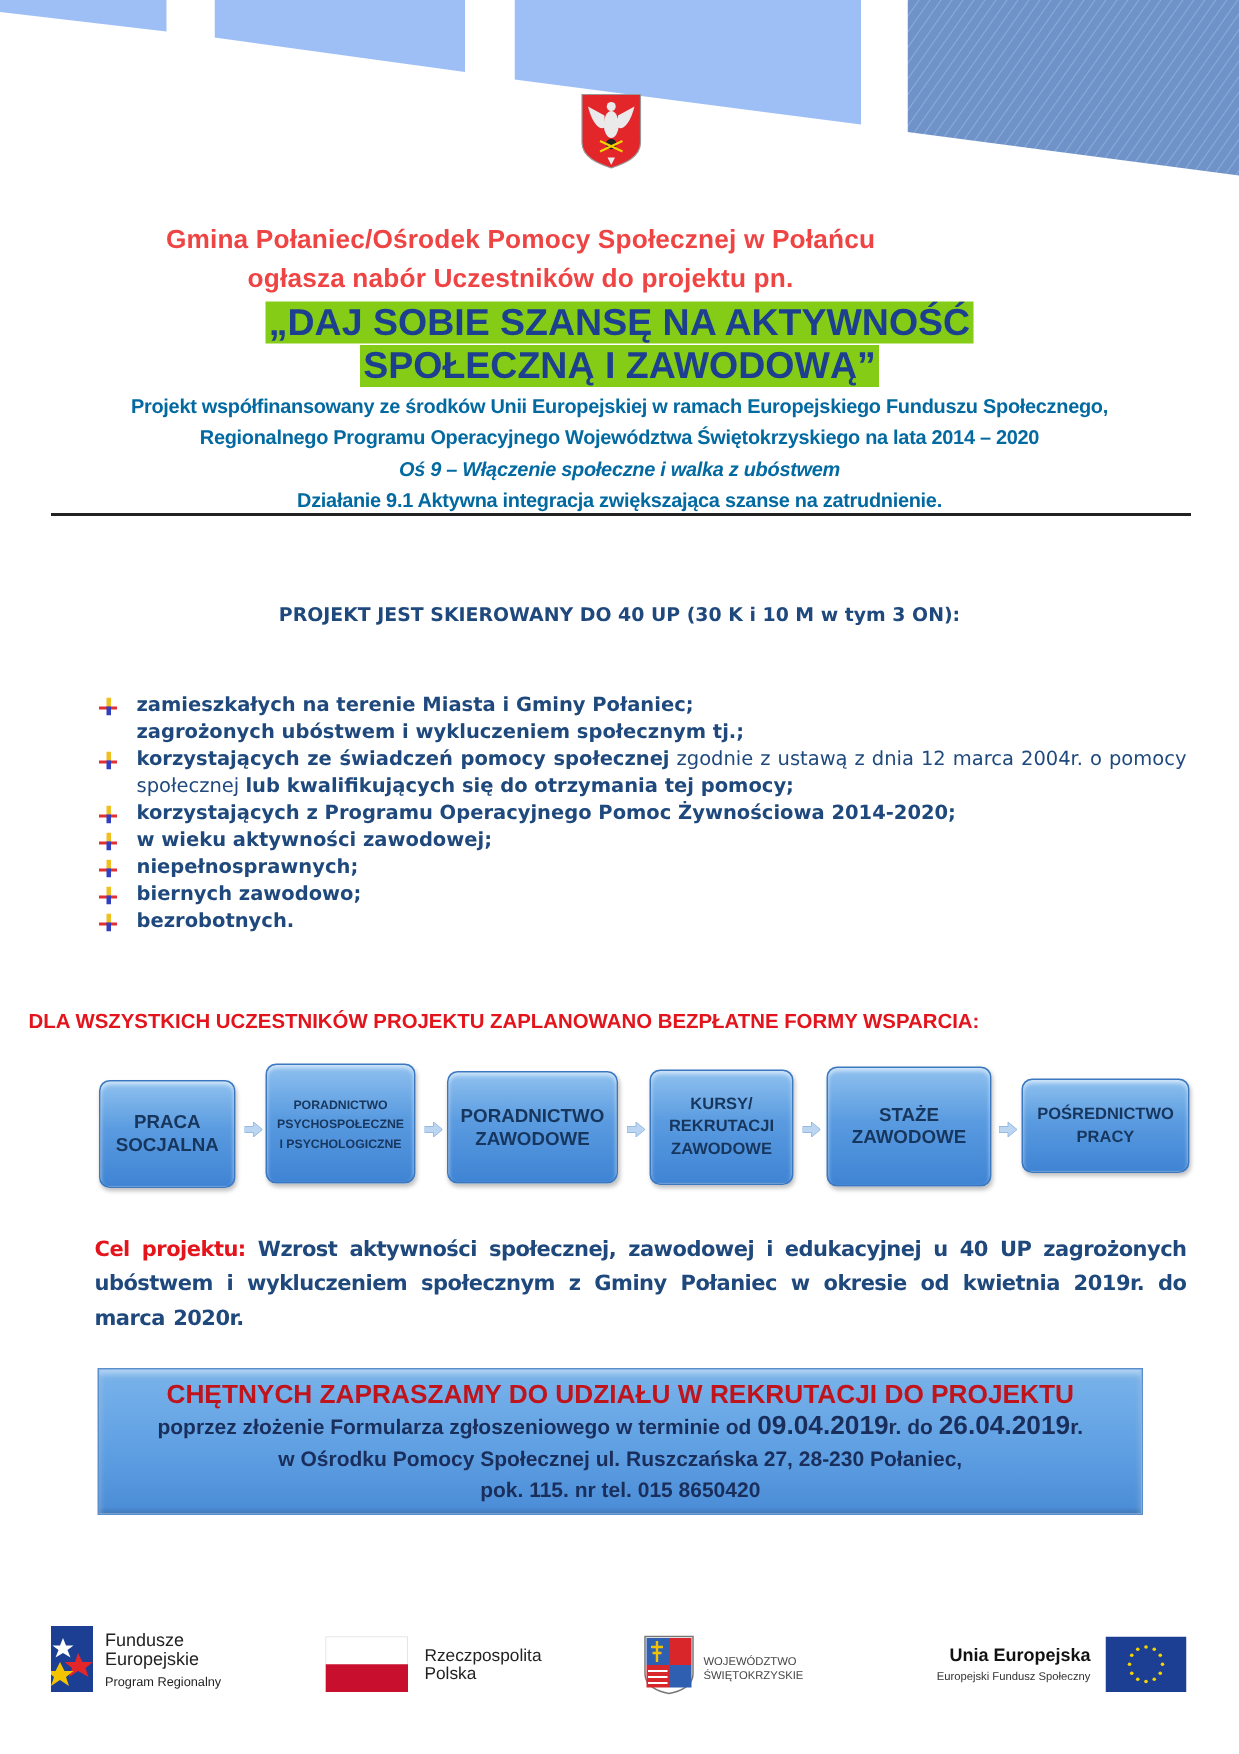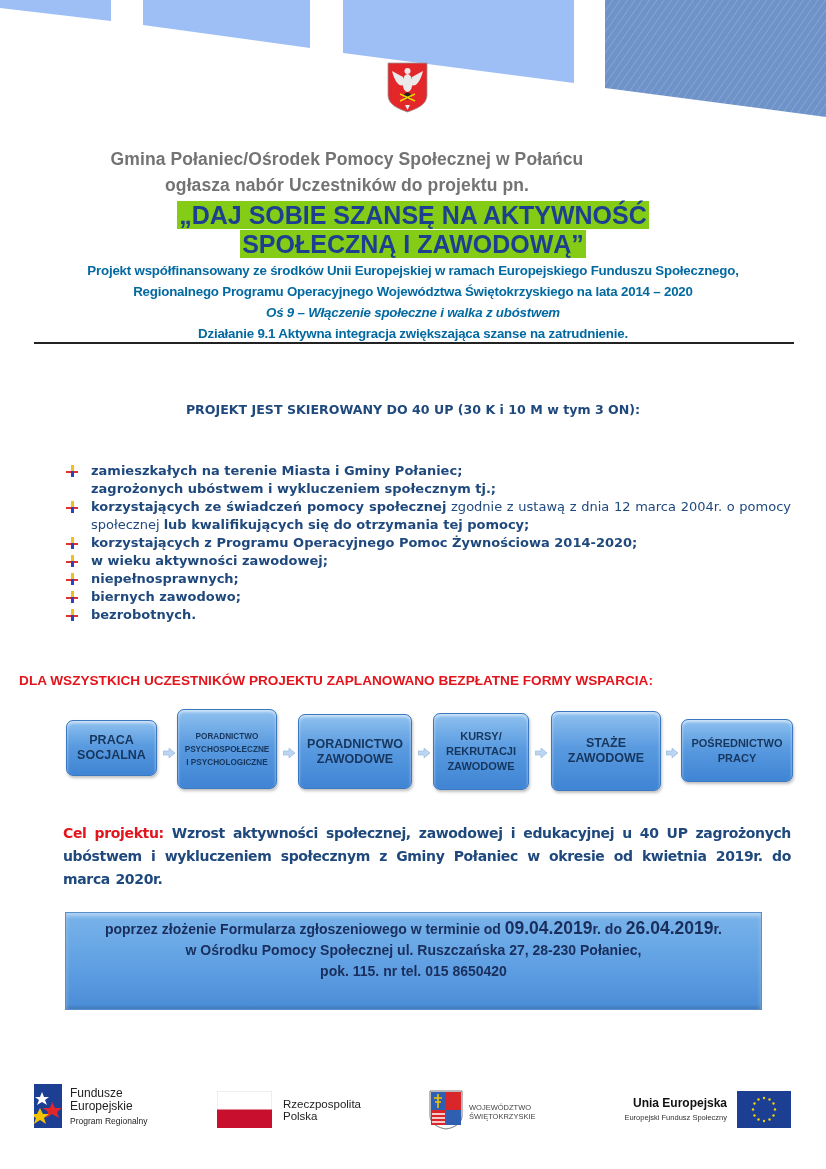--- a/index.html
+++ b/index.html
@@ -6,21 +6,21 @@
   html, body { width: 826px; height: 1169px; background: #ffffff; overflow: hidden; }
   body { position: relative; font-family: "Liberation Sans", sans-serif; }
 
   .deco-shape { position: absolute; top: 0; }
   .deco-shape svg { display: block; }
 
   .crest { position: absolute; left: 386px; top: 61px; width: 43px; height: 52px; }
 
   .header-red {
     position: absolute; left: 0; width: 694px; text-align: center;
-    color: #737373; font-weight: bold; font-size: 17.5px; letter-spacing: 0.1px;
+    color: #ef4444; font-weight: bold; font-size: 17.5px; letter-spacing: 0.1px;
   }
   .title-blue {
     position: absolute; left: 0; width: 826px; text-align: center;
     font-weight: bold; font-size: 25px; color: #1c3f8f; line-height: 29px;
   }
   .title-blue span { background: #84cc16; padding: 0 2px; }
 
   .funding {
     position: absolute; left: 0; width: 826px; text-align: center;
     font-weight: bold; font-size: 13.3px; color: #0369a1; line-height: 21px;
@@ -195,21 +195,21 @@
         <rect x="5" y="0" width="3" height="6" fill="#f0c020"></rect>
         <rect x="0" y="6" width="12" height="2" fill="#e23030"></rect>
         <rect x="5" y="6" width="3" height="6" fill="#3040c0"></rect>
       </svg>
     <b>bezrobotnych.</b>
   </li>
 </ul>
 
 <div class="support-heading">DLA WSZYSTKICH UCZESTNIKÓW PROJEKTU ZAPLANOWANO BEZPŁATNE FORMY WSPARCIA:</div>
 
-<div class="flow-box" style="left:66px; top:720px; width:91px; height:56px; font-size:12.5px;">
+<div class="flow-box" style="left:66px; top:720px; width:91px; height:72px; font-size:12.5px;">
   <div><span>PRACA</span><br><span>SOCJALNA</span></div>
 </div>
 <svg class="flow-arrow" style="left:163px; top:748px;" viewBox="0 0 12 10">
     <polygon points="0,3 6,3 6,0 12,5 6,10 6,7 0,7" fill="#bcd6f2" stroke="#8db4e0" stroke-width="0.6"></polygon>
   </svg>
 
 <div class="flow-box" style="left:177px; top:709px; width:100px; height:80px; font-size:8.2px; line-height:13px;">
   <div><span>PORADNICTWO</span><br><span>PSYCHOSPOŁECZNE</span><br><span>I PSYCHOLOGICZNE</span></div>
 </div>
 <svg class="flow-arrow" style="left:283px; top:748px;" viewBox="0 0 12 10">
@@ -239,20 +239,21 @@
 
 <div class="flow-box" style="left:681px; top:719px; width:112px; height:63px; font-size:11px;">
   <div><span>POŚREDNICTWO</span><br><span>PRACY</span></div>
 </div>
 
 <div class="goal">
   <span class="lbl">Cel projektu:</span><span> Wzrost aktywności społecznej, zawodowej i edukacyjnej u 40 UP zagrożonych ubóstwem i wykluczeniem społecznym z Gminy Połaniec w okresie od kwietnia 2019r. do marca 2020r.</span>
 </div>
 
 <div class="cta-box">
+  <div class="cta-title">CHĘTNYCH ZAPRASZAMY DO UDZIAŁU W REKRUTACJI DO PROJEKTU</div>
   <div class="cta-line">
     <span>poprzez złożenie Formularza zgłoszeniowego  w terminie od </span><span class="big">09.04.2019</span><span>r. do </span><span class="big">26.04.2019</span><span>r.</span>
   </div>
   <div class="cta-line">w Ośrodku Pomocy Społecznej ul. Ruszczańska 27, 28-230 Połaniec,</div>
   <div class="cta-line">pok. 115. nr tel. 015 8650420</div>
 </div>
 
 <div class="logo" style="left:34px; top:1084px;">
   <svg width="28" height="44" viewBox="0 0 28 44">
     <rect x="0" y="0" width="28" height="44" fill="#1c3f94"></rect>

